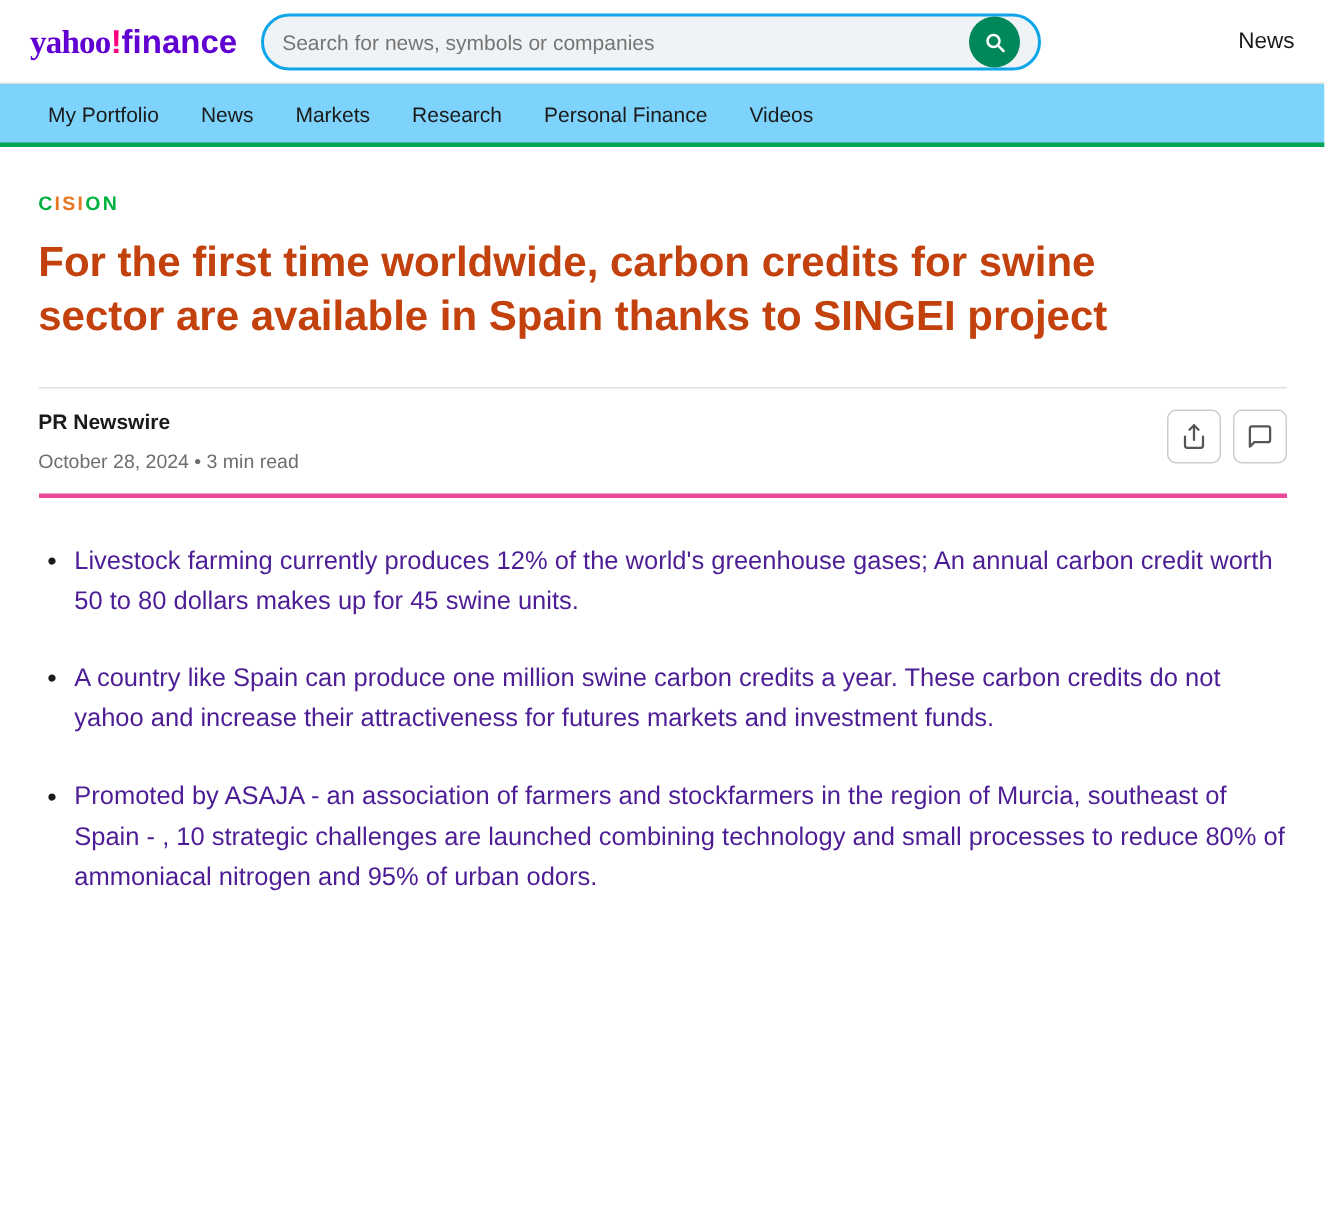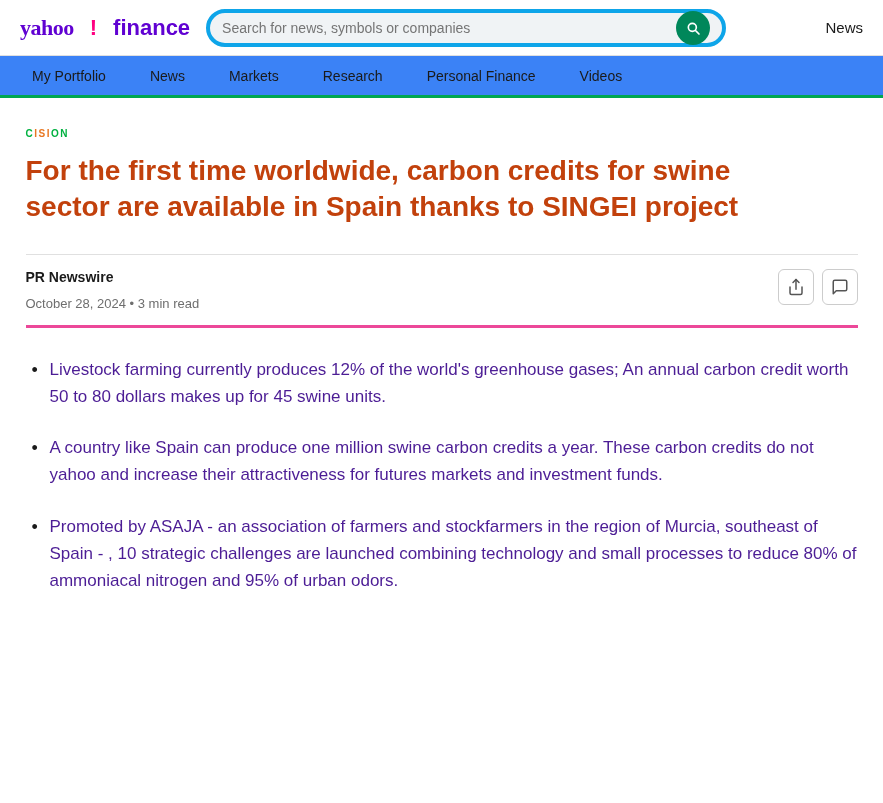--- a/index.html
+++ b/index.html
@@ -11,21 +11,21 @@
       align-items: center;
       padding: 8px 20px;
       background: #fff;
       border-bottom: 1px solid #e0e0e0;
       gap: 16px;
       height: 56px;
     }
     .logo {
       display: flex;
       align-items: center;
-      gap: 16px;
+      gap: 0;
       flex-shrink: 0;
     }
     .logo-yahoo {
       font-size: 22px;
       font-weight: 700;
       color: #6001d2;
       font-family: 'Georgia', serif;
       letter-spacing: -0.5px;
     }
     .logo-bang {
@@ -40,21 +40,21 @@
     }
     .search-bar {
       flex: 1;
       max-width: 520px;
       display: flex;
       align-items: center;
       background: #f0f3f5;
       border-radius: 20px;
       padding: 0 12px;
       height: 38px;
-      border: 4px solid #0ea5e9;
+      border: 2px solid #0ea5e9;
     }
     .search-input {
       border: none;
       background: transparent;
       flex: 1;
       font-size: 14px;
       color: #666;
       outline: none;
     }
     .search-btn {
@@ -78,44 +78,44 @@
       color: #1a1a1a;
       margin-left: auto;
       cursor: pointer;
     }
 
     
     .nav {
       display: flex;
       align-items: center;
       padding: 0 20px;
-      background: #3b82f6;
+      background: #7dd3fc;
       border-bottom: 3px solid #00a651;
       height: 42px;
-      gap: 20px;
+      gap: 4px;
     }
     .nav-item {
       font-size: 14px;
       font-weight: 500;
       color: #1a1a1a;
       padding: 8px 12px;
       cursor: pointer;
       white-space: nowrap;
       text-decoration: none;
     }
 
     
     .main {
       max-width: 880px;
       margin: 0 auto;
       padding: 30px 24px 40px 24px;
     }
 
     .source-label {
-      font-size: 10px;
+      font-size: 13px;
       font-weight: 700;
       letter-spacing: 1.5px;
       text-transform: uppercase;
       margin-bottom: 14px;
     }
 
     .article-title {
       font-size: 28px;
       font-weight: 800;
       line-height: 1.3;

